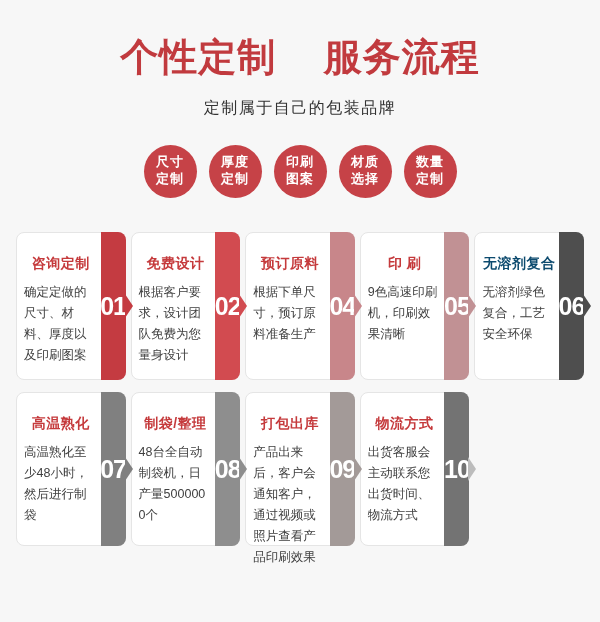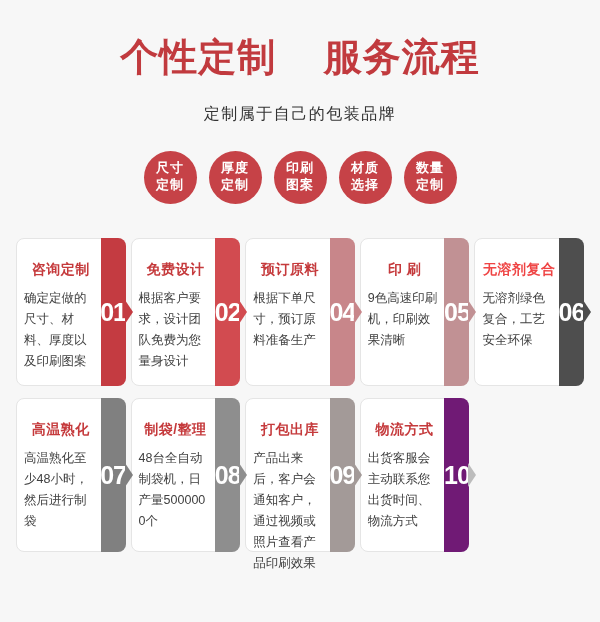--- a/index.html
+++ b/index.html
@@ -10,21 +10,21 @@
     background:#f7f7f7; overflow:hidden;
   }
   
   .header { text-align:center; padding-top:38px; }
   .main-title {
     font-family:Liberation Mono, monospace;
     font-size:38px; font-weight:bold; letter-spacing:1px;
     white-space:pre-wrap; color:#c13a3e; line-height:1.15;
   }
   .subtitle {
-    margin-top:22px; font-size:16px; color:#333; letter-spacing:1.5px;
+    margin-top:16px; font-size:16px; color:#333; letter-spacing:1.5px;
   }
   
   .badges {
     margin-top:26px; display:flex; justify-content:center; gap:12px;
   }
   .badge {
     width:53px; height:53px; border-radius:50%;
     background:#c64247; color:#fff;
     display:flex; flex-direction:column; align-items:center; justify-content:center;
     font-size:13px; font-weight:bold; line-height:1.3; letter-spacing:1px;
@@ -141,21 +141,21 @@
         <div class="card-body">9色高速印刷机，印刷效果清晰</div>
       </div>
       <div class="band" style="background-color: rgb(193, 145, 148);">
         <span class="num">05</span>
       </div>
       <span class="arrow" style="border-left-color: rgb(193, 145, 148);"></span>
     </div>
 
     <div class="card">
       <div class="card-inner">
-        <div class="card-title" style="color: #ef4444;">无溶剂复合</div>
+        <div class="card-title" style="color: #0c4a6e;">无溶剂复合</div>
         <div class="card-body">无溶剂绿色复合，工艺安全环保</div>
       </div>
       <div class="band" style="background-color: rgb(78, 78, 78);">
         <span class="num">06</span>
       </div>
       <span class="arrow" style="border-left-color: rgb(78, 78, 78);"></span>
     </div>
 
     <div class="card">
       <div class="card-inner">
@@ -188,20 +188,20 @@
         <span class="num">09</span>
       </div>
       <span class="arrow" style="border-left-color: rgb(163, 154, 152);"></span>
     </div>
 
     <div class="card">
       <div class="card-inner">
         <div class="card-title" style="color: rgb(197, 58, 60);">物流方式</div>
         <div class="card-body">出货客服会主动联系您出货时间、物流方式</div>
       </div>
-      <div class="band" style="background-color: #701a75;">
+      <div class="band" style="background-color: #737373;">
         <span class="num">10</span>
       </div>
       <span class="arrow" style="border-left-color: rgb(188, 188, 188);"></span>
     </div>
 
   </div>
 </div>
 
 </body></html>

